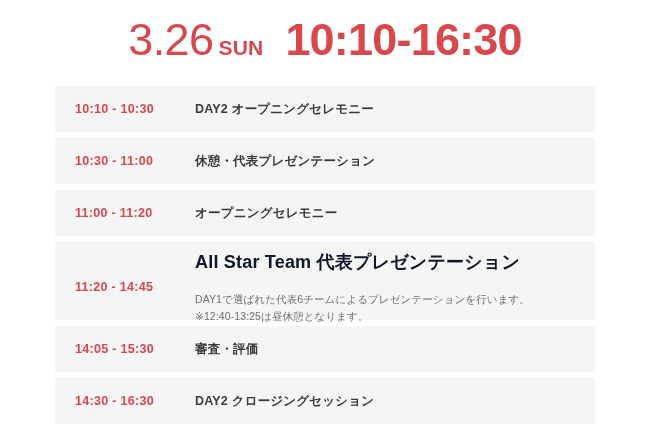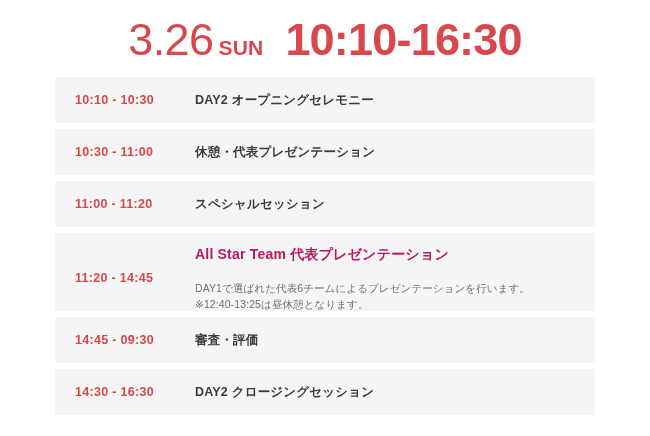--- a/index.html
+++ b/index.html
@@ -61,21 +61,21 @@
     font-weight: 700;
     letter-spacing: -0.8px;
     line-height: 1;
     margin-left: 22px;
   }
 
   
   .schedule {
     position: absolute;
     left: 55px;
-    top: 77px;
+    top: 86px;
     width: 540px;
   }
 
   .row {
     position: relative;
     width: 540px;
     background: #f5f5f5;
     margin-bottom: 6px;
     box-sizing: border-box;
     padding: 0 0 0 20px;
@@ -108,22 +108,22 @@
 
   .row-title {
     color: #3a3a3a;
     font-size: 12.5px;
     font-weight: 600;
     line-height: 1.3;
     letter-spacing: 0.2px;
   }
   .row-title.strong {
     font-weight: 700;
-    font-size: 14px;
-    color: #be185d;
+    font-size: 18px;
+    color: #0f172a;
   }
 
   .row-desc {
     margin-top: 17px;
   }
   .desc-line {
     color: #6f6f6f;
     font-size: 10.5px;
     line-height: 1.55;
     letter-spacing: 0.1px;
@@ -154,37 +154,37 @@
     <div class="row compact">
       <div class="row-time">10:30 - 11:00</div>
       <div class="row-body">
         <div class="row-title">休憩・代表プレゼンテーション</div>
       </div>
     </div>
 
     <div class="row compact">
       <div class="row-time">11:00 - 11:20</div>
       <div class="row-body">
-        <div class="row-title">スペシャルセッション</div>
+        <div class="row-title">オープニングセレモニー</div>
       </div>
     </div>
 
     <div class="row tall">
       <div class="row-time">11:20 - 14:45</div>
       <div class="row-body">
         <div class="row-title strong">All Star Team 代表プレゼンテーション</div>
         <div class="row-desc">
           <div class="desc-line">DAY1で選ばれた代表6チームによるプレゼンテーションを行います。</div>
           <div class="desc-line">※12:40-13:25は昼休憩となります。</div>
         </div>
       </div>
     </div>
 
     <div class="row compact">
-      <div class="row-time">14:45 - 09:30</div>
+      <div class="row-time">14:05 - 15:30</div>
       <div class="row-body">
         <div class="row-title">審査・評価</div>
       </div>
     </div>
 
     <div class="row compact">
       <div class="row-time">14:30 - 16:30</div>
       <div class="row-body">
         <div class="row-title">DAY2 クロージングセッション</div>
       </div>

